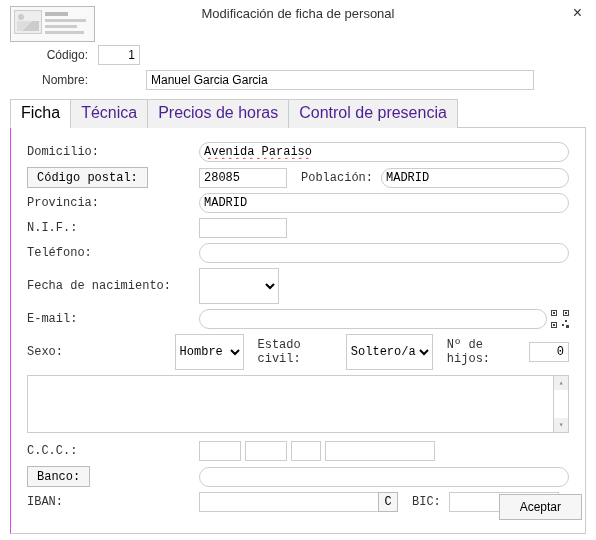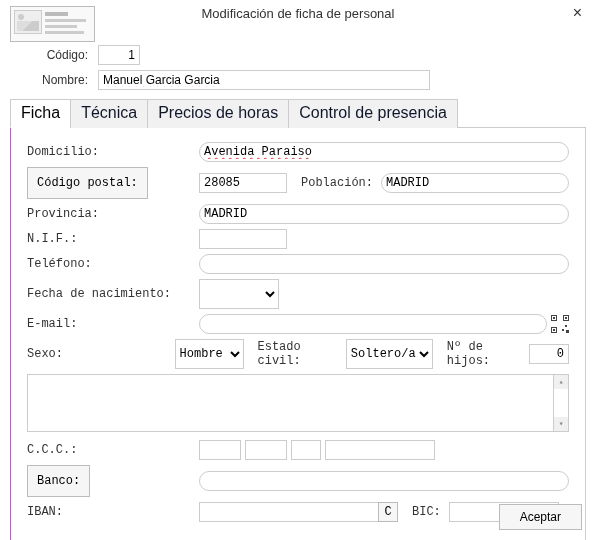--- a/index.html
+++ b/index.html
@@ -92,38 +92,38 @@
     margin-right: 10px;
   }
   input[type=text] {
     font: inherit;
     border: 1px solid #ccc;
     height: 20px;
     padding: 1px 4px;
     background: #fff;
   }
   .inp-code { width: 42px; text-align: right; }
-  .inp-name { width: 332px; }
+  .inp-name { width: 388px; margin-left: 48px; }
 
   .tabbar {
     margin: 8px 10px 0;
     display: flex;
     border-bottom: 1px solid #ccc;
     font-size: 16px;
   }
   .tab {
     padding: 4px 10px 5px;
     background: #f1f1f1;
     border: 1px solid #ccc;
     border-bottom: none;
     margin-right: -1px;
     position: relative;
     top: 1px;
     cursor: pointer;
-    color: #0f172a;
+    color: #4c1d95;
   }
   .tab.active {
     background: #fff;
     border-bottom: 1px solid #fff;
     color: #000;
   }
   .tabpanel {
     margin: 0 10px;
     border-left: 1px solid #d946ef;
     border-right: 1px solid #ccc;
@@ -136,38 +136,38 @@
     align-items: center;
     margin-bottom: 5px;
   }
   .lbl {
     width: 172px;
   }
   .btn-like {
     border: 1px solid #bbb;
     background: #f6f6f6;
     padding: 2px 9px;
-    height: 32px;
+    height: 21px;
     cursor: pointer;
     font: inherit;
     display: inline-flex;
     align-items: center;
   }
   .inp-full { flex: 1; border-radius: 10px; }
   .inp-w80 { width: 88px; }
   .inp-w110 { width: 110px; }
   .inp-w180 { width: 180px; }
   .inp-w30 { width: 30px; }
   .inp-w42 { width: 42px; }
   .inp-w40 { width: 40px; text-align: right; }
   .gap4 { margin-right: 4px; }
   .glbl { margin: 0 8px 0 14px; }
   select {
     font: inherit;
-    height: 30px;
+    height: 36px;
     border: 1px solid #ccc;
     background: #fff;
   }
   .sel-date { width: 80px; }
   .sel-sexo { width: 80px; }
   .sel-civil { width: 92px; }
   textarea {
     font: inherit;
     border: 1px solid #ccc;
     resize: none;
@@ -215,21 +215,21 @@
     background: #f6f6f6;
     width: 20px;
     height: 20px;
     font: inherit;
     padding: 0;
     cursor: pointer;
     margin-left: -1px;
   }
   .footer {
     position: absolute;
-    bottom: 10px;
+    bottom: 20px;
     right: 14px;
     display: flex;
     gap: 10px;
   }
   .footer button {
     font: inherit;
     border: 1px solid #bbb;
     background: #f6f6f6;
     padding: 5px 20px;
     cursor: pointer;

